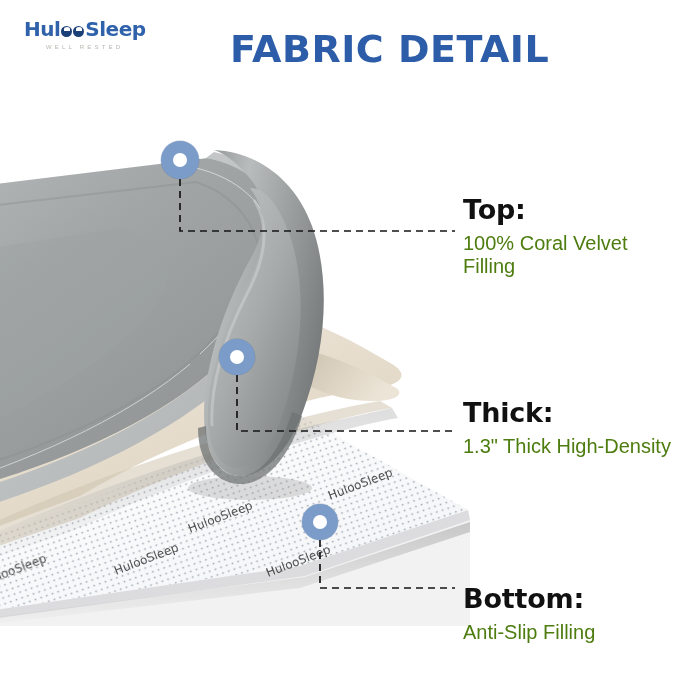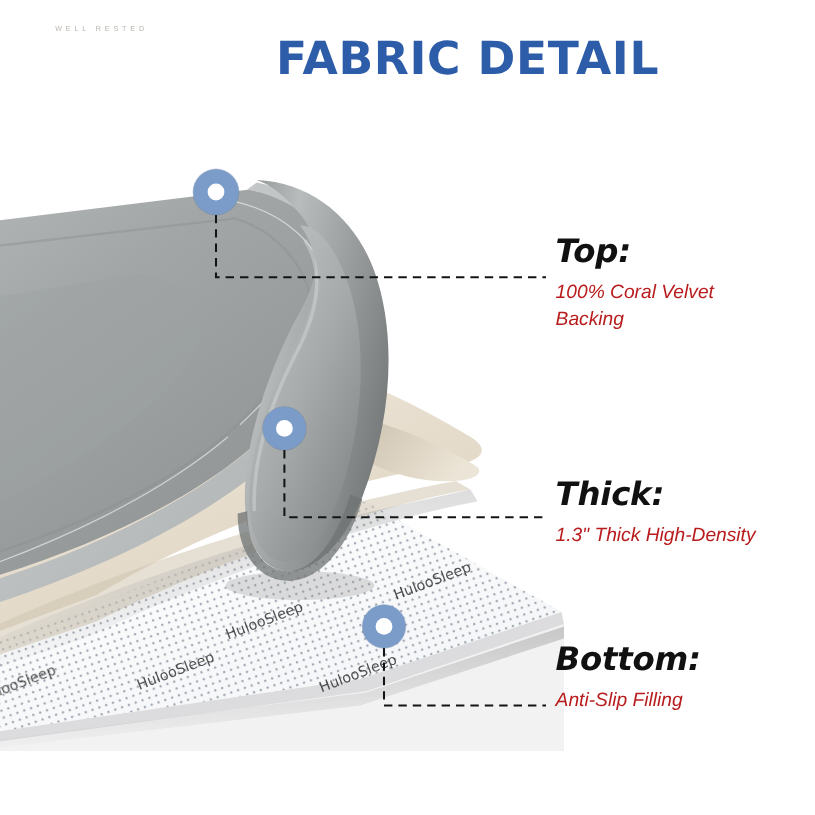--- a/index.html
+++ b/index.html
@@ -56,39 +56,47 @@
     background:#7b9cc9;box-shadow:0 0 0 0.5px rgba(70,100,150,.35);
   }
   .marker .dot{
     position:absolute;border-radius:50%;background:#ffffff;
   }
 
   
   #leaders{position:absolute;left:0;top:0;width:679px;height:679px;pointer-events:none;}
 
   
-  .callout{position:absolute;left:463px;font-style:italic;}
+  .callout{position:absolute;left:463px;}
   .callout .head{
     font-family:"DejaVu Sans", sans-serif;
     font-weight:bold;font-size:27px;color:#111111;
     line-height:30px;letter-spacing:-0.2px;white-space:nowrap;
   }
   .callout .body{
     font-family:"Liberation Sans", sans-serif;
-    font-size:16px;color:#b91c1c;line-height:23px;
+    font-size:20px;color:#4d7c0f;line-height:23px;
     margin-top:7px;max-width:210px;
   }
   .callout .body span{display:block;white-space:nowrap;}
 </style>
 </head>
 <body>
 
 <div id="stage">
 
   <div id="logo">
+    <div class="logo-word">
+      <span>Hul</span>
+      <span class="logo-eyes">
+        <span class="eye"></span>
+        <span class="eye"></span>
+      </span>
+      <span>Sleep</span>
+    </div>
     <div class="logo-tag">WELL RESTED</div>
   </div>
 
   <div id="title">FABRIC DETAIL</div>
 
   <div id="art">
     <svg width="470" height="530" viewBox="0 0 470 530" xmlns="http://www.w3.org/2000/svg">
       <defs>
 
         <linearGradient id="gTopFace" x1="0" y1="0" x2="0.75" y2="1">
@@ -250,31 +258,31 @@
 
   <div class="marker" style="left:302px;top:504px;width:36px;height:36px;">
     <div class="ring" style="width:36px;height:36px;"></div>
     <div class="dot" style="left:11px;top:11px;width:14px;height:14px;"></div>
   </div>
 
   <div class="callout" style="top:195px;">
     <div class="head">Top:</div>
     <div class="body">
       <span>100% Coral Velvet</span>
-      <span>Backing</span>
+      <span>Filling</span>
     </div>
   </div>
 
   <div class="callout" style="top:398px;">
     <div class="head">Thick:</div>
     <div class="body">
       <span>1.3" Thick High-Density</span>
     </div>
   </div>
 
-  <div class="callout" style="top:535px;">
+  <div class="callout" style="top:584px;">
     <div class="head">Bottom:</div>
     <div class="body">
       <span>Anti-Slip Filling</span>
     </div>
   </div>
 
 </div>
 
 </body></html>

